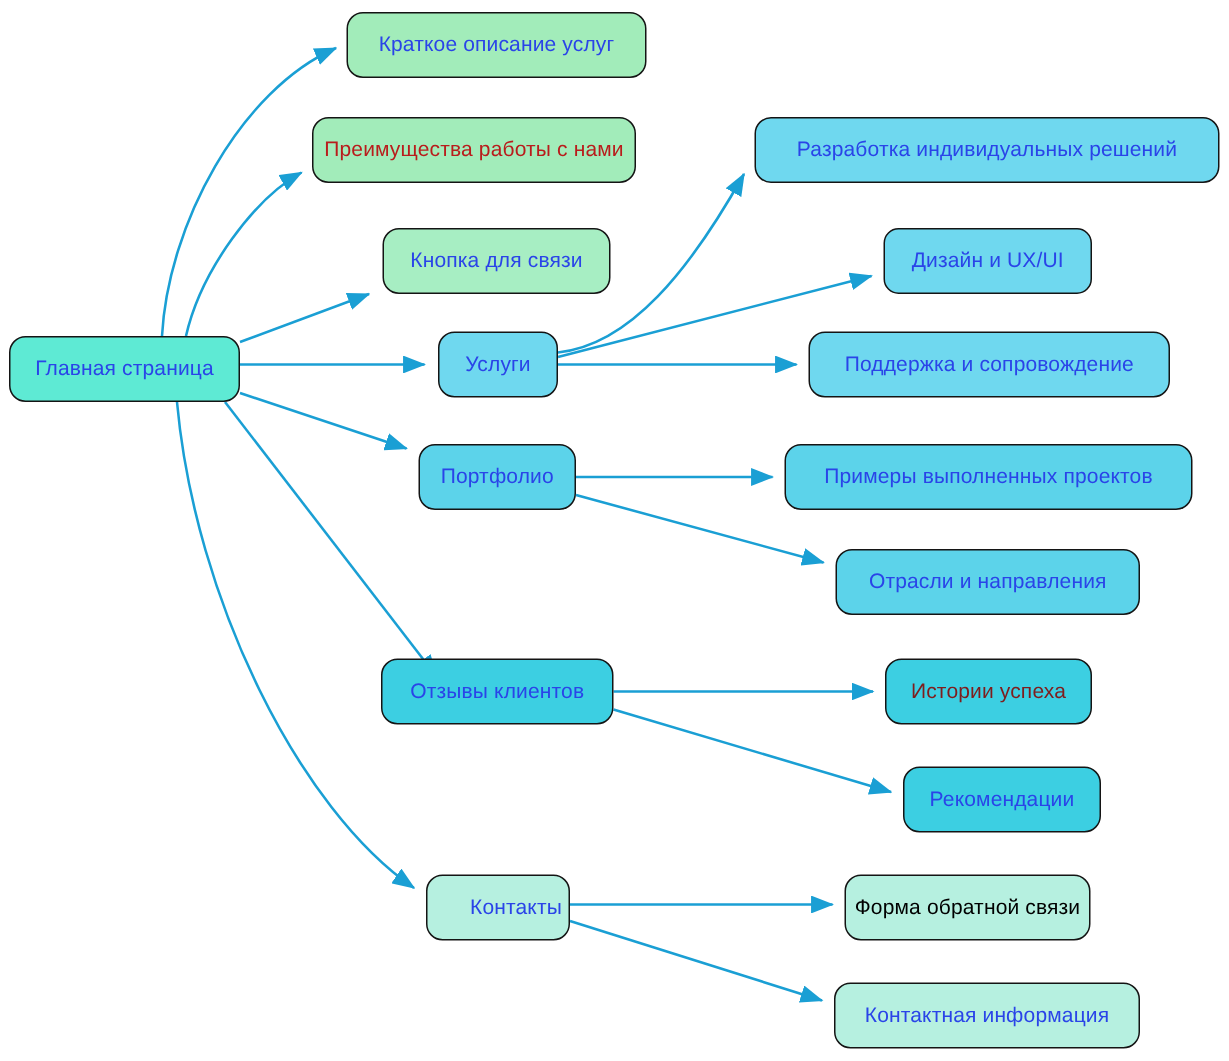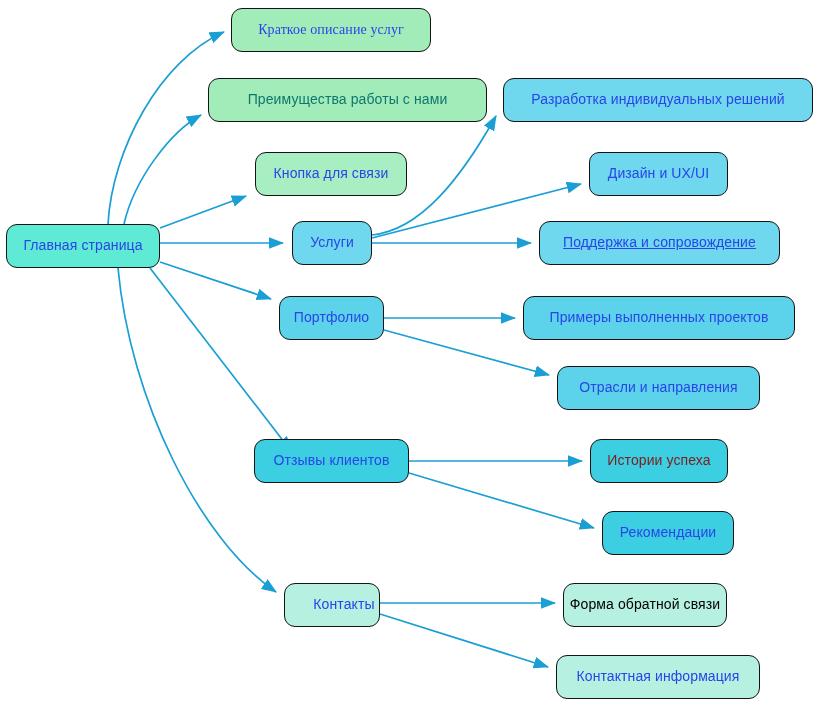--- a/index.html
+++ b/index.html
@@ -73,39 +73,39 @@
         <path d="M 409 473 L 594 528"></path>
         <path d="M 380 603 L 555 603"></path>
         <path d="M 380 614 L 548 667"></path>
       </g>
   </svg>
 
   <div id="nodes-group">
       <div class="node" style="left: 6px; top: 224px; width: 154px; height: 44px; background: #5eead4; border-color: rgb(20, 20, 20); color: rgb(42, 68, 232);">
         <span class="node-label">Главная страница</span>
       </div>
-      <div class="node" style="left: 231px; top: 8px; width: 200px; height: 44px; background: rgb(162, 236, 186); border-color: rgb(20, 20, 20); color: rgb(42, 68, 232); font-family: Liberation Serif, serif;">
+      <div class="node" style="left: 231px; top: 8px; width: 200px; height: 44px; background: rgb(162, 236, 186); border-color: rgb(20, 20, 20); color: rgb(42, 68, 232);">
         <span class="node-label">Краткое описание услуг</span>
       </div>
-      <div class="node" style="left: 208px; top: 78px; width: 279px; height: 44px; background: rgb(162, 236, 186); border-color: rgb(20, 20, 20); color: #0f766e;">
+      <div class="node" style="left: 208px; top: 78px; width: 216px; height: 44px; background: rgb(162, 236, 186); border-color: rgb(20, 20, 20); color: #b91c1c;">
         <span class="node-label">Преимущества работы с нами</span>
       </div>
       <div class="node" style="left: 255px; top: 152px; width: 152px; height: 44px; background: rgb(167, 238, 195); border-color: rgb(20, 20, 20); color: rgb(42, 68, 232);">
         <span class="node-label">Кнопка для связи</span>
       </div>
       <div class="node" style="left: 292px; top: 221px; width: 80px; height: 44px; background: rgb(111, 216, 239); border-color: rgb(20, 20, 20); color: rgb(42, 68, 232);">
         <span class="node-label">Услуги</span>
       </div>
       <div class="node" style="left: 503px; top: 78px; width: 310px; height: 44px; background: rgb(111, 216, 239); border-color: rgb(20, 20, 20); color: rgb(42, 68, 232);">
         <span class="node-label">Разработка индивидуальных решений</span>
       </div>
       <div class="node" style="left: 589px; top: 152px; width: 139px; height: 44px; background: rgb(111, 216, 239); border-color: rgb(20, 20, 20); color: rgb(42, 68, 232); border-radius: 10px;">
         <span class="node-label">Дизайн и UX/UI</span>
       </div>
-      <div class="node" style="left: 539px; top: 221px; width: 241px; height: 44px; background: rgb(111, 216, 239); border-color: rgb(20, 20, 20); color: rgb(42, 68, 232); text-decoration: underline;">
+      <div class="node" style="left: 539px; top: 221px; width: 241px; height: 44px; background: rgb(111, 216, 239); border-color: rgb(20, 20, 20); color: rgb(42, 68, 232);">
         <span class="node-label">Поддержка и сопровождение</span>
       </div>
       <div class="node" style="left: 279px; top: 296px; width: 105px; height: 44px; background: rgb(92, 211, 234); border-color: rgb(20, 20, 20); color: rgb(42, 68, 232);">
         <span class="node-label">Портфолио</span>
       </div>
       <div class="node" style="left: 523px; top: 296px; width: 272px; height: 44px; background: rgb(92, 211, 234); border-color: rgb(20, 20, 20); color: rgb(42, 68, 232);">
         <span class="node-label">Примеры выполненных проектов</span>
       </div>
       <div class="node" style="left: 557px; top: 366px; width: 203px; height: 44px; background: rgb(92, 211, 234); border-color: rgb(20, 20, 20); color: rgb(42, 68, 232);">
         <span class="node-label">Отрасли и направления</span>

